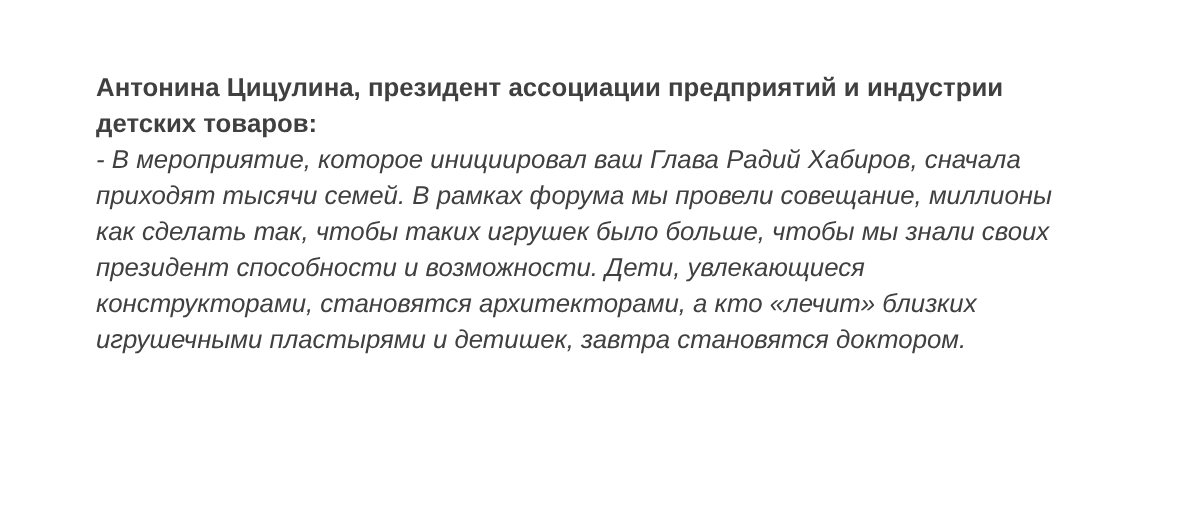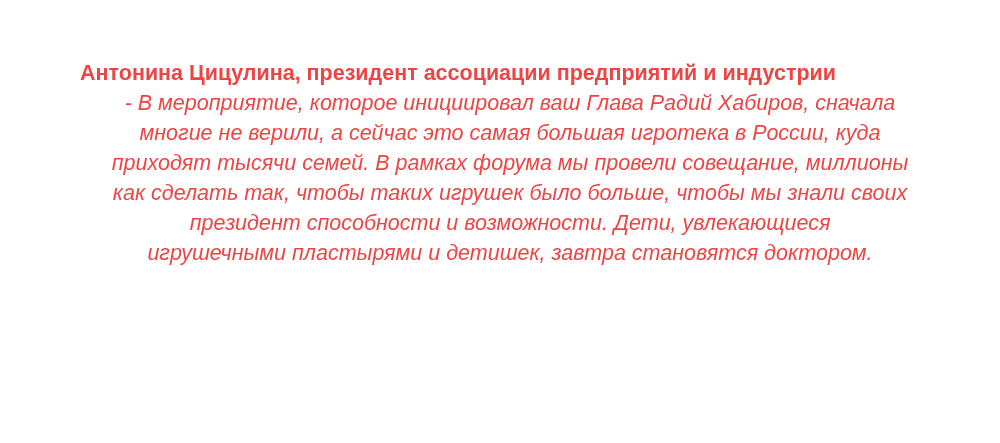--- a/index.html
+++ b/index.html
@@ -7,54 +7,54 @@
     padding: 0;
     background: #ffffff;
   }
   .page {
     position: relative;
     width: 1000px;
     height: 443px;
     background: #ffffff;
     overflow: hidden;
     font-family: "Liberation Sans", sans-serif;
-    color: #ef4444;
+    color: #404040;
   }
   .text-block {
     position: absolute;
     left: 80px;
     top: 58px;
     width: 860px;
   }
   .speaker-line {
     font-size: 21.5px;
     line-height: 30px;
     font-weight: 700;
     font-style: normal;
     white-space: nowrap;
   }
   .quote-line {
     font-size: 21.5px;
     line-height: 30px;
     font-weight: 400;
     font-style: italic;
     white-space: nowrap;
-    text-align: center;
   }
 </style>
 </head>
 <body>
 
 <div class="page">
   <div class="text-block">
     <div>
       <div class="speaker-line">Антонина Цицулина, президент ассоциации предприятий и индустрии</div>
+      <div class="speaker-line">детских товаров:</div>
     </div>
     <div>
       <div class="quote-line">- В мероприятие, которое инициировал ваш Глава Радий Хабиров, сначала</div>
-      <div class="quote-line">многие не верили, а сейчас это самая большая игротека в России, куда</div>
       <div class="quote-line">приходят тысячи семей. В рамках форума мы провели совещание, миллионы</div>
       <div class="quote-line">как сделать так, чтобы таких игрушек было больше, чтобы мы знали своих</div>
       <div class="quote-line">президент способности и возможности. Дети, увлекающиеся</div>
+      <div class="quote-line">конструкторами, становятся архитекторами, а кто «лечит» близких</div>
       <div class="quote-line">игрушечными пластырями и детишек, завтра становятся доктором.</div>
     </div>
   </div>
 </div>
 
 </body></html>

